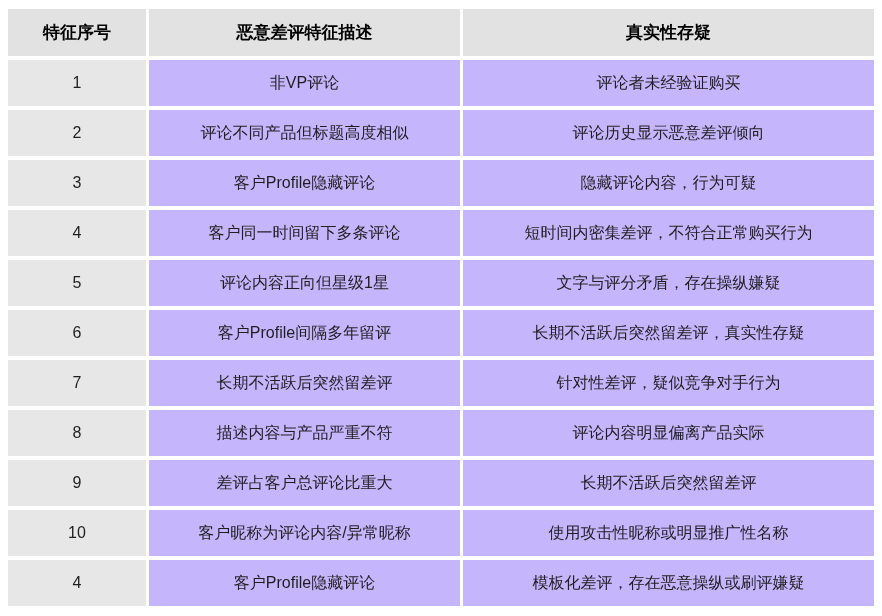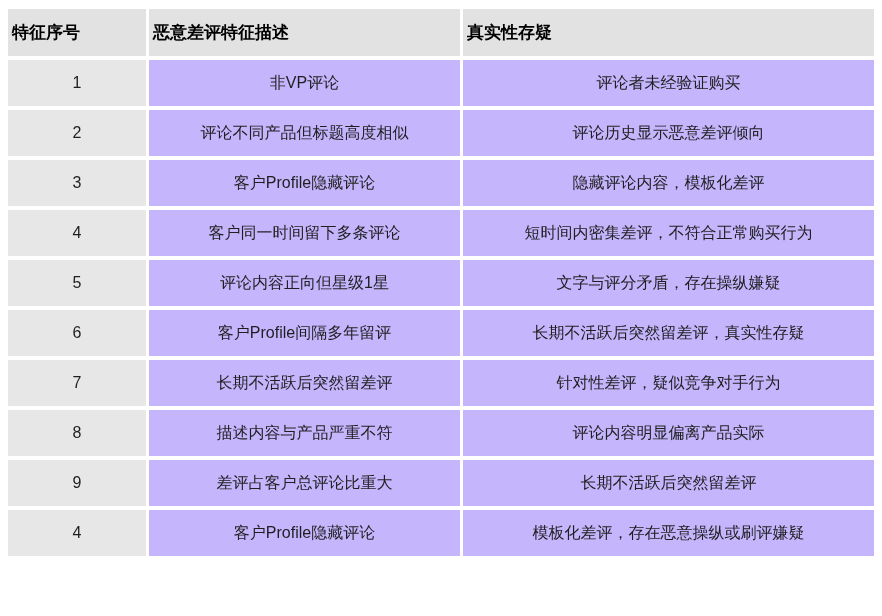--- a/index.html
+++ b/index.html
@@ -19,21 +19,21 @@
     border-spacing: 3px 4px;
     table-layout: fixed;
     width: 872px;
   }
   table.feature-table th {
     background: #e2e2e2;
     color: #000000;
     font-weight: bold;
     font-size: 17px;
     height: 47px;
-    text-align: left;
+    text-align: center;
     vertical-align: middle;
     padding: 0 4px;
   }
   table.feature-table td {
     background: #c4b5fd;
     color: #1f1f1f;
     font-size: 16px;
     height: 46px;
     text-align: center;
     vertical-align: middle;
@@ -70,21 +70,21 @@
 
   <tr>
     <td class="idx-cell">2</td>
     <td>评论不同产品但标题高度相似</td>
     <td>评论历史显示恶意差评倾向</td>
   </tr>
 
   <tr>
     <td class="idx-cell">3</td>
     <td>客户Profile隐藏评论</td>
-    <td>隐藏评论内容，模板化差评</td>
+    <td>隐藏评论内容，行为可疑</td>
   </tr>
 
   <tr>
     <td class="idx-cell">4</td>
     <td>客户同一时间留下多条评论</td>
     <td>短时间内密集差评，不符合正常购买行为</td>
   </tr>
 
   <tr>
     <td class="idx-cell">5</td>
@@ -109,20 +109,25 @@
     <td>描述内容与产品严重不符</td>
     <td>评论内容明显偏离产品实际</td>
   </tr>
 
   <tr>
     <td class="idx-cell">9</td>
     <td>差评占客户总评论比重大</td>
     <td>长期不活跃后突然留差评</td>
   </tr>
 
+  <tr>
+    <td class="idx-cell">10</td>
+    <td>客户昵称为评论内容/异常昵称</td>
+    <td>使用攻击性昵称或明显推广性名称</td>
+  </tr>
 
   <tr>
     <td class="idx-cell">4</td>
     <td>客户Profile隐藏评论</td>
     <td>模板化差评，存在恶意操纵或刷评嫌疑</td>
   </tr>
 </tbody>
   </table>
 </div>
 

